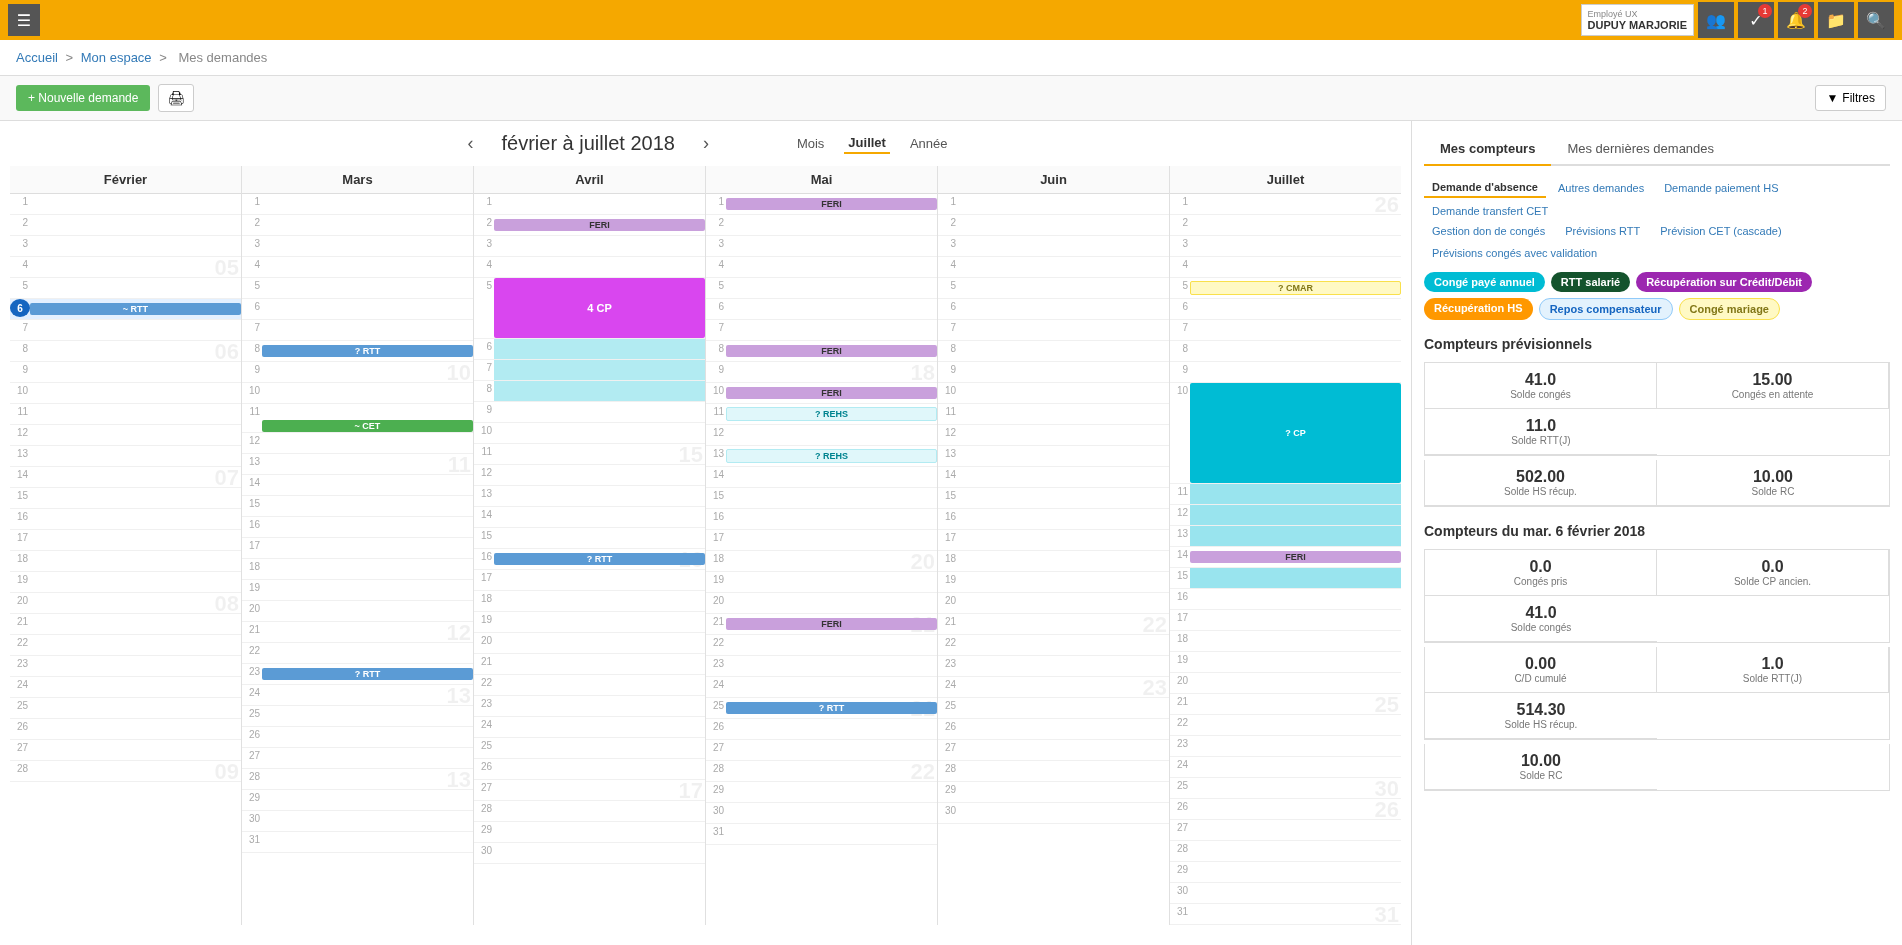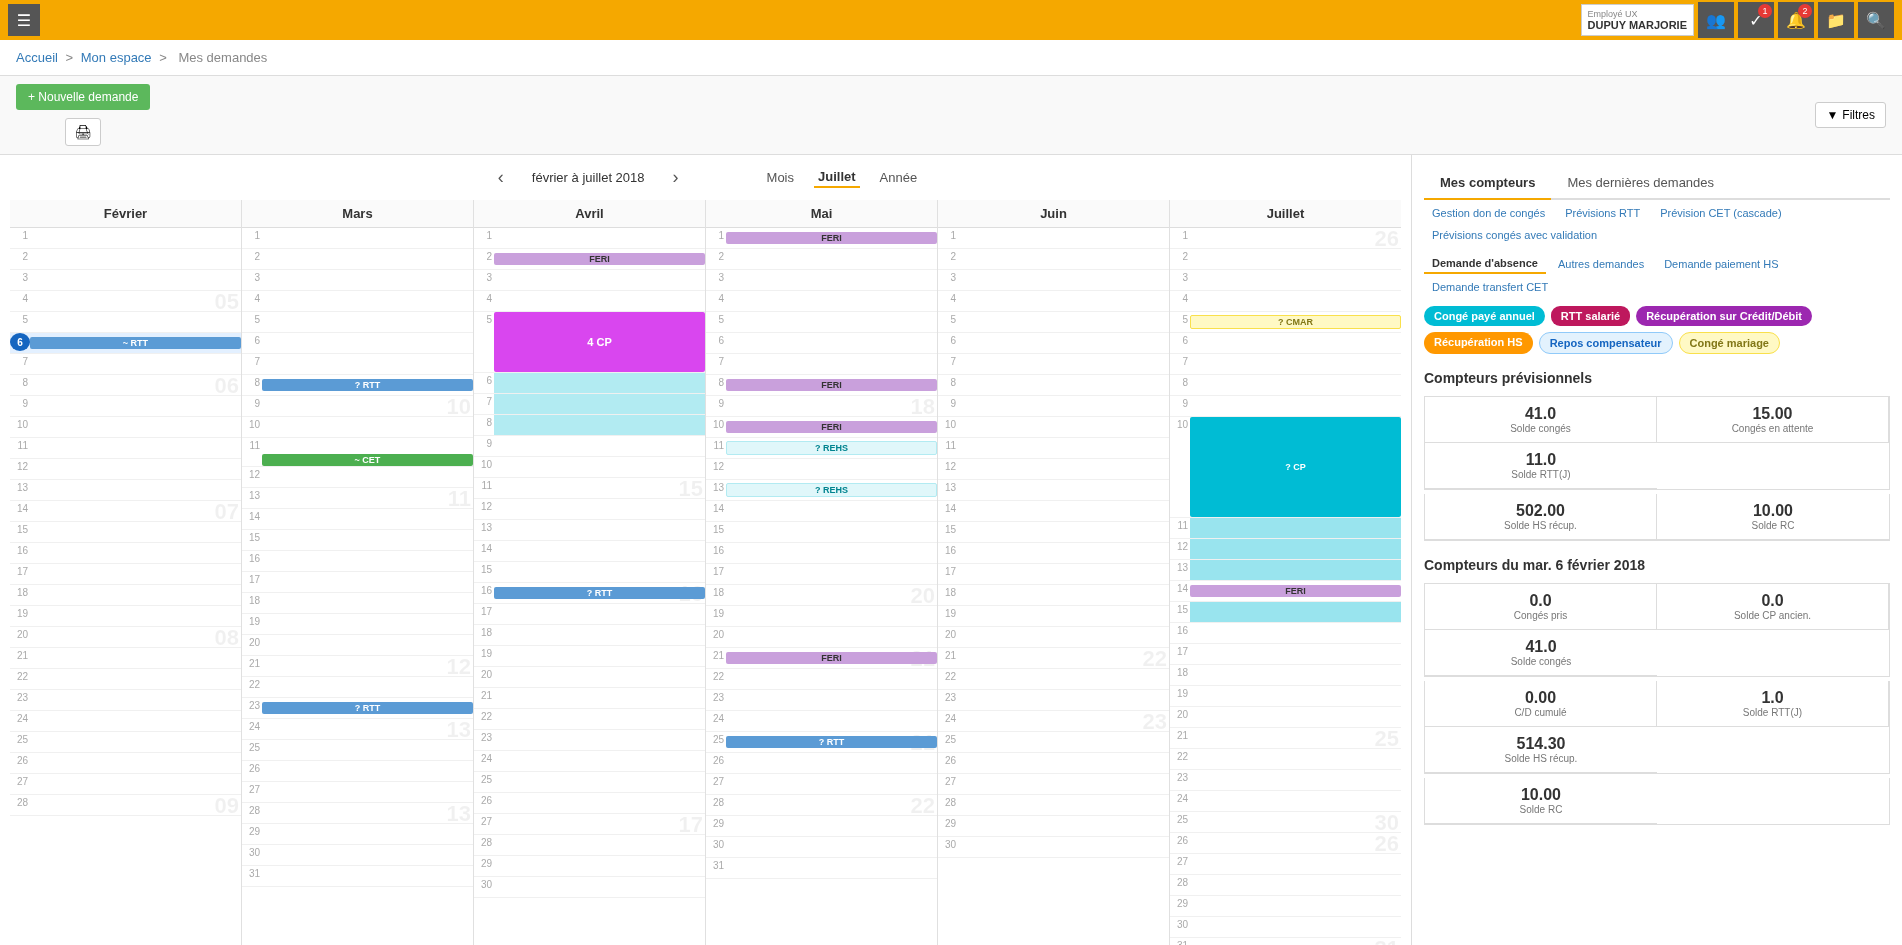--- a/index.html
+++ b/index.html
@@ -68,21 +68,21 @@
 
     
     .toolbar {
       background: #f9f9f9;
       padding: 8px 16px;
       border-bottom: 1px solid #ddd;
       display: flex;
       align-items: center;
       justify-content: space-between;
     }
-    .toolbar-left { display: flex; align-items: center; gap: 8px; flex-direction: column; }
+    .toolbar-left { display: flex; align-items: center; gap: 8px; }
     .btn-new {
       background: #5cb85c;
       color: white;
       border: none;
       padding: 6px 12px;
       cursor: pointer;
       font-size: 12px;
       border-radius: 3px;
     }
     .btn-print {
@@ -112,21 +112,21 @@
       border-right: 1px solid #ddd;
     }
 
     .calendar-nav {
       display: flex;
       align-items: center;
       justify-content: center;
       gap: 20px;
       margin-bottom: 10px;
     }
-    .cal-title { font-size: 13px; font-weight: normal; }
+    .cal-title { font-size: 20px; font-weight: normal; }
     .cal-nav-btn {
       background: none;
       border: none;
       font-size: 18px;
       cursor: pointer;
       color: #555;
       padding: 2px 8px;
     }
     .cal-view-btns {
       display: flex;
@@ -281,21 +281,21 @@
       margin-bottom: 16px;
     }
     .badge-pill {
       padding: 4px 10px;
       border-radius: 12px;
       font-size: 11px;
       font-weight: bold;
       cursor: default;
     }
     .badge-cp { background: #00bcd4; color: white; }
-    .badge-rtt { background: #be185d; color: white; border-radius: 9px; }
+    .badge-rtt { background: #14532d; color: white; }
     .badge-recup { background: #9c27b0; color: white; }
     .badge-recup-hs { background: #ff9800; color: white; }
     .badge-repos { background: #e3f2fd; color: #1565c0; border: 1px solid #90caf9; }
     .badge-conge-mar { background: #fff9c4; color: #827717; border: 1px solid #f9e04b; }
 
     .section-title {
       font-size: 14px;
       font-weight: bold;
       margin-bottom: 10px;
       color: #333;
@@ -1250,31 +1250,31 @@
     </div>
   </div>
 
   <div class="right-panel">
 
     <div class="right-tabs">
       <button class="right-tab active">Mes compteurs</button>
       <button class="right-tab">Mes dernières demandes</button>
     </div>
 
+    <div class="sub-tabs">
+      <button class="sub-tab active">Demande d'absence</button>
+      <button class="sub-tab">Autres demandes</button>
+      <button class="sub-tab">Demande paiement HS</button>
+      <button class="sub-tab">Demande transfert CET</button>
+    </div>
     <div class="sub-tabs" style="margin-top:-8px;">
       <button class="sub-tab">Gestion don de congés</button>
       <button class="sub-tab">Prévisions RTT</button>
       <button class="sub-tab">Prévision CET (cascade)</button>
       <button class="sub-tab">Prévisions congés avec validation</button>
-    </div>
-    <div class="sub-tabs">
-      <button class="sub-tab active">Demande d'absence</button>
-      <button class="sub-tab">Autres demandes</button>
-      <button class="sub-tab">Demande paiement HS</button>
-      <button class="sub-tab">Demande transfert CET</button>
     </div>
 
     <div class="badge-row">
       <span class="badge-pill badge-cp">Congé payé annuel</span>
       <span class="badge-pill badge-rtt">RTT salarié</span>
       <span class="badge-pill badge-recup">Récupération sur Crédit/Débit</span>
       <span class="badge-pill badge-recup-hs">Récupération HS</span>
       <span class="badge-pill badge-repos">Repos compensateur</span>
       <span class="badge-pill badge-conge-mar">Congé mariage</span>
     </div>

